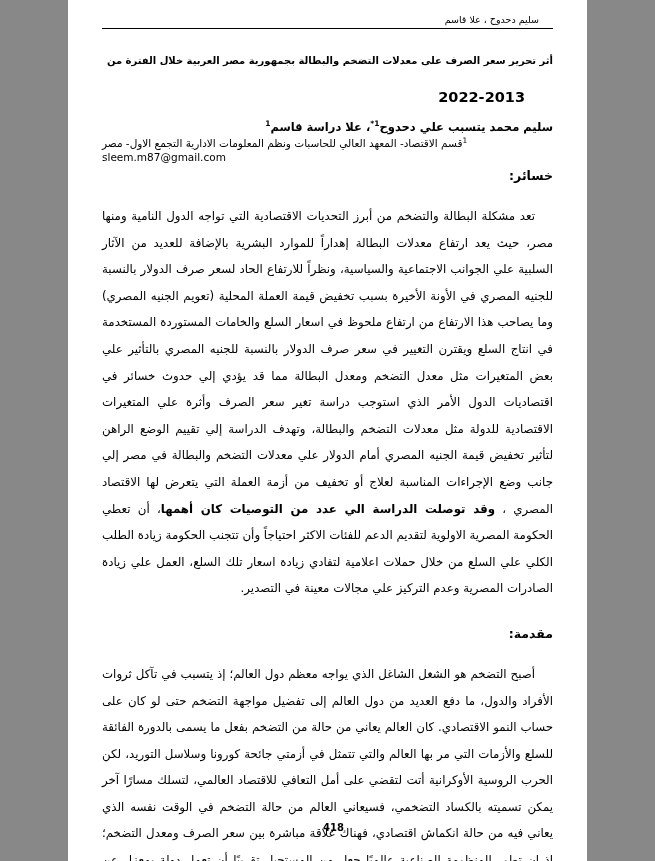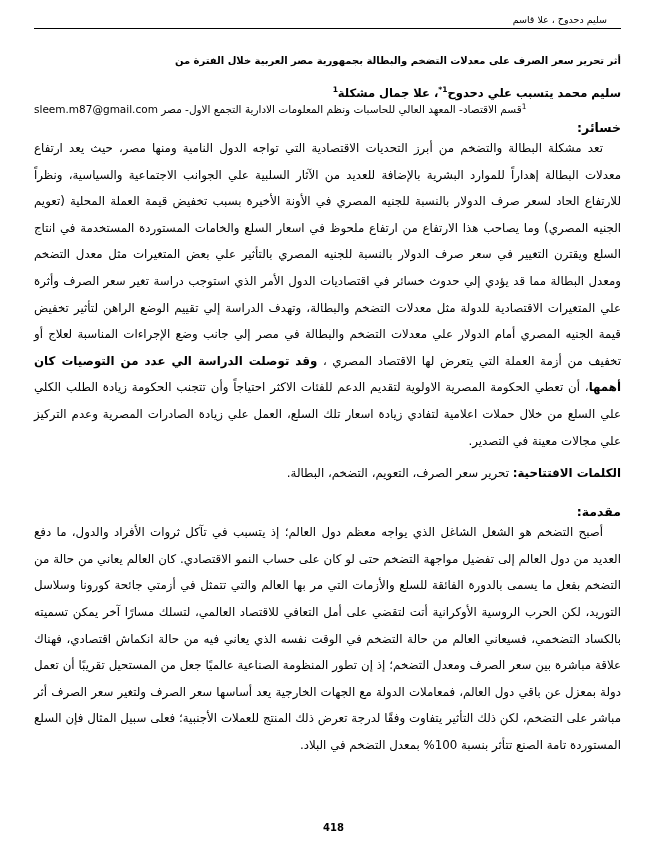--- a/index.html
+++ b/index.html
@@ -1,18 +1,18 @@
 <!DOCTYPE html>
 <html lang="ar"><head>
 <meta charset="utf-8">
 <style>
   html,body{margin:0;padding:0;background:#888;}
   .page{
     position:relative;
-    width:655px;height:861px;
+    width:519px;height:861px;
     background:#ffffff;
     margin:0 auto;
     font-family:"DejaVu Sans",sans-serif;
     color:#000;
     box-sizing:border-box;
     padding:14px 34px 0 34px;
     overflow:hidden;
   }
   .running-header{
     direction:rtl;
@@ -62,21 +62,21 @@
     font-weight:bold;
     font-size:12.5px;
     margin-top:4px;
   }
   .body-par{
     direction:rtl;
     text-align:justify;
     font-size:11.8px;
     line-height:26.6px;
     text-indent:18px;
-    margin-top:0;
+    margin-top:20px;
   }
   .bold-inline{font-weight:bold;}
   .keywords{
     direction:rtl;
     text-align:right;
     font-size:11.8px;
     margin-top:12px;
   }
   .intro-heading{
     margin-top:24px;
@@ -95,39 +95,37 @@
 <body>
 
 <div class="page">
 
   <div class="running-header">
     <span>سليم دحدوح ، علا قاسم</span>
   </div>
 
   <div class="title-block">
     <div class="title-line1">أثر تحرير سعر الصرف على معدلات التضخم والبطالة بجمهورية مصر العربية خلال الفترة من</div>
+    <div class="title-line2">2022-2013</div>
   </div>
 
   <div class="authors">
-    <span>سليم محمد يتسبب علي دحدوح</span><sup>1*</sup><span>، </span><span>علا جمال مشكلة</span><sup>1</sup>
+    <span>سليم محمد يتسبب علي دحدوح</span><sup>1*</sup><span>، </span><span>علا دراسة قاسم</span><sup>1</sup>
   </div>
 
   <div class="affiliation">
     <sup>1</sup><span>قسم الاقتصاد- المعهد العالي للحاسبات ونظم المعلومات الادارية التجمع الاول- مصر </span><span>sleem.m87@gmail.com</span>
   </div>
 
   <div class="section-heading">خسائر:</div>
 
   <div class="body-par">
     <span>تعد مشكلة البطالة والتضخم من أبرز التحديات الاقتصادية التي تواجه الدول النامية ومنها مصر، حيث يعد ارتفاع معدلات البطالة إهداراً للموارد البشرية بالإضافة للعديد من الآثار السلبية علي الجوانب الاجتماعية والسياسية، ونظراً للارتفاع الحاد لسعر صرف الدولار بالنسبة للجنيه المصري في الأونة الأخيرة بسبب تخفيض قيمة العملة المحلية (تعويم الجنيه المصري) وما يصاحب هذا الارتفاع من ارتفاع ملحوظ في اسعار السلع والخامات المستوردة المستخدمة في انتاج السلع ويقترن التغيير في سعر صرف الدولار بالنسبة للجنيه المصري بالتأثير علي بعض المتغيرات مثل معدل التضخم ومعدل البطالة مما قد يؤدي إلي حدوث خسائر في اقتصاديات الدول الأمر الذي استوجب دراسة تغير سعر الصرف وأثرة علي المتغيرات الاقتصادية للدولة مثل معدلات التضخم والبطالة، وتهدف الدراسة إلي تقييم الوضع الراهن لتأثير تخفيض قيمة الجنيه المصري أمام الدولار علي معدلات التضخم والبطالة في مصر إلي جانب وضع الإجراءات المناسبة لعلاج أو تخفيف من أزمة العملة التي يتعرض لها الاقتصاد المصري ، </span><span class="bold-inline">وقد توصلت الدراسة الي عدد من التوصيات كان أهمها</span><span>، أن تعطي الحكومة المصرية الاولوية لتقديم الدعم للفئات الاكثر احتياجاً وأن تتجنب الحكومة زيادة الطلب الكلي علي السلع من خلال حملات اعلامية لتفادي زيادة اسعار تلك السلع، العمل علي زيادة الصادرات المصرية وعدم التركيز علي مجالات معينة في التصدير.</span>
   </div>
 
-  <div class="keywords">
-    <span class="bold-inline">الكلمات الافتتاحية:</span><span> تحرير سعر الصرف، التعويم، التضخم، البطالة.</span>
-  </div>
 
   <div class="section-heading intro-heading">مقدمة:</div>
 
   <div class="body-par">أصبح التضخم هو الشغل الشاغل الذي يواجه معظم دول العالم؛ إذ يتسبب في تآكل ثروات الأفراد والدول، ما دفع العديد من دول العالم إلى تفضيل مواجهة التضخم حتى لو كان على حساب النمو الاقتصادي. كان العالم يعاني من حالة من التضخم بفعل ما يسمى بالدورة الفائقة للسلع والأزمات التي مر بها العالم والتي تتمثل في أزمتي جائحة كورونا وسلاسل التوريد، لكن الحرب الروسية الأوكرانية أتت لتقضي على أمل التعافي للاقتصاد العالمي، لتسلك مسارًا آخر يمكن تسميته بالكساد التضخمي، فسيعاني العالم من حالة التضخم في الوقت نفسه الذي يعاني فيه من حالة انكماش اقتصادي، فهناك علاقة مباشرة بين سعر الصرف ومعدل التضخم؛ إذ إن تطور المنظومة الصناعية عالميًا جعل من المستحيل تقريبًا أن تعمل دولة بمعزل عن باقي دول العالم، فمعاملات الدولة مع الجهات الخارجية يعد أساسها سعر الصرف ولتغير سعر الصرف أثر مباشر على التضخم، لكن ذلك التأثير يتفاوت وفقًا لدرجة تعرض ذلك المنتج للعملات الأجنبية؛ فعلى سبيل المثال فإن السلع المستوردة تامة الصنع تتأثر بنسبة 100% بمعدل التضخم في البلاد.</div>
 
   <div class="page-number">418</div>
 
 </div>
 
 </body></html>

